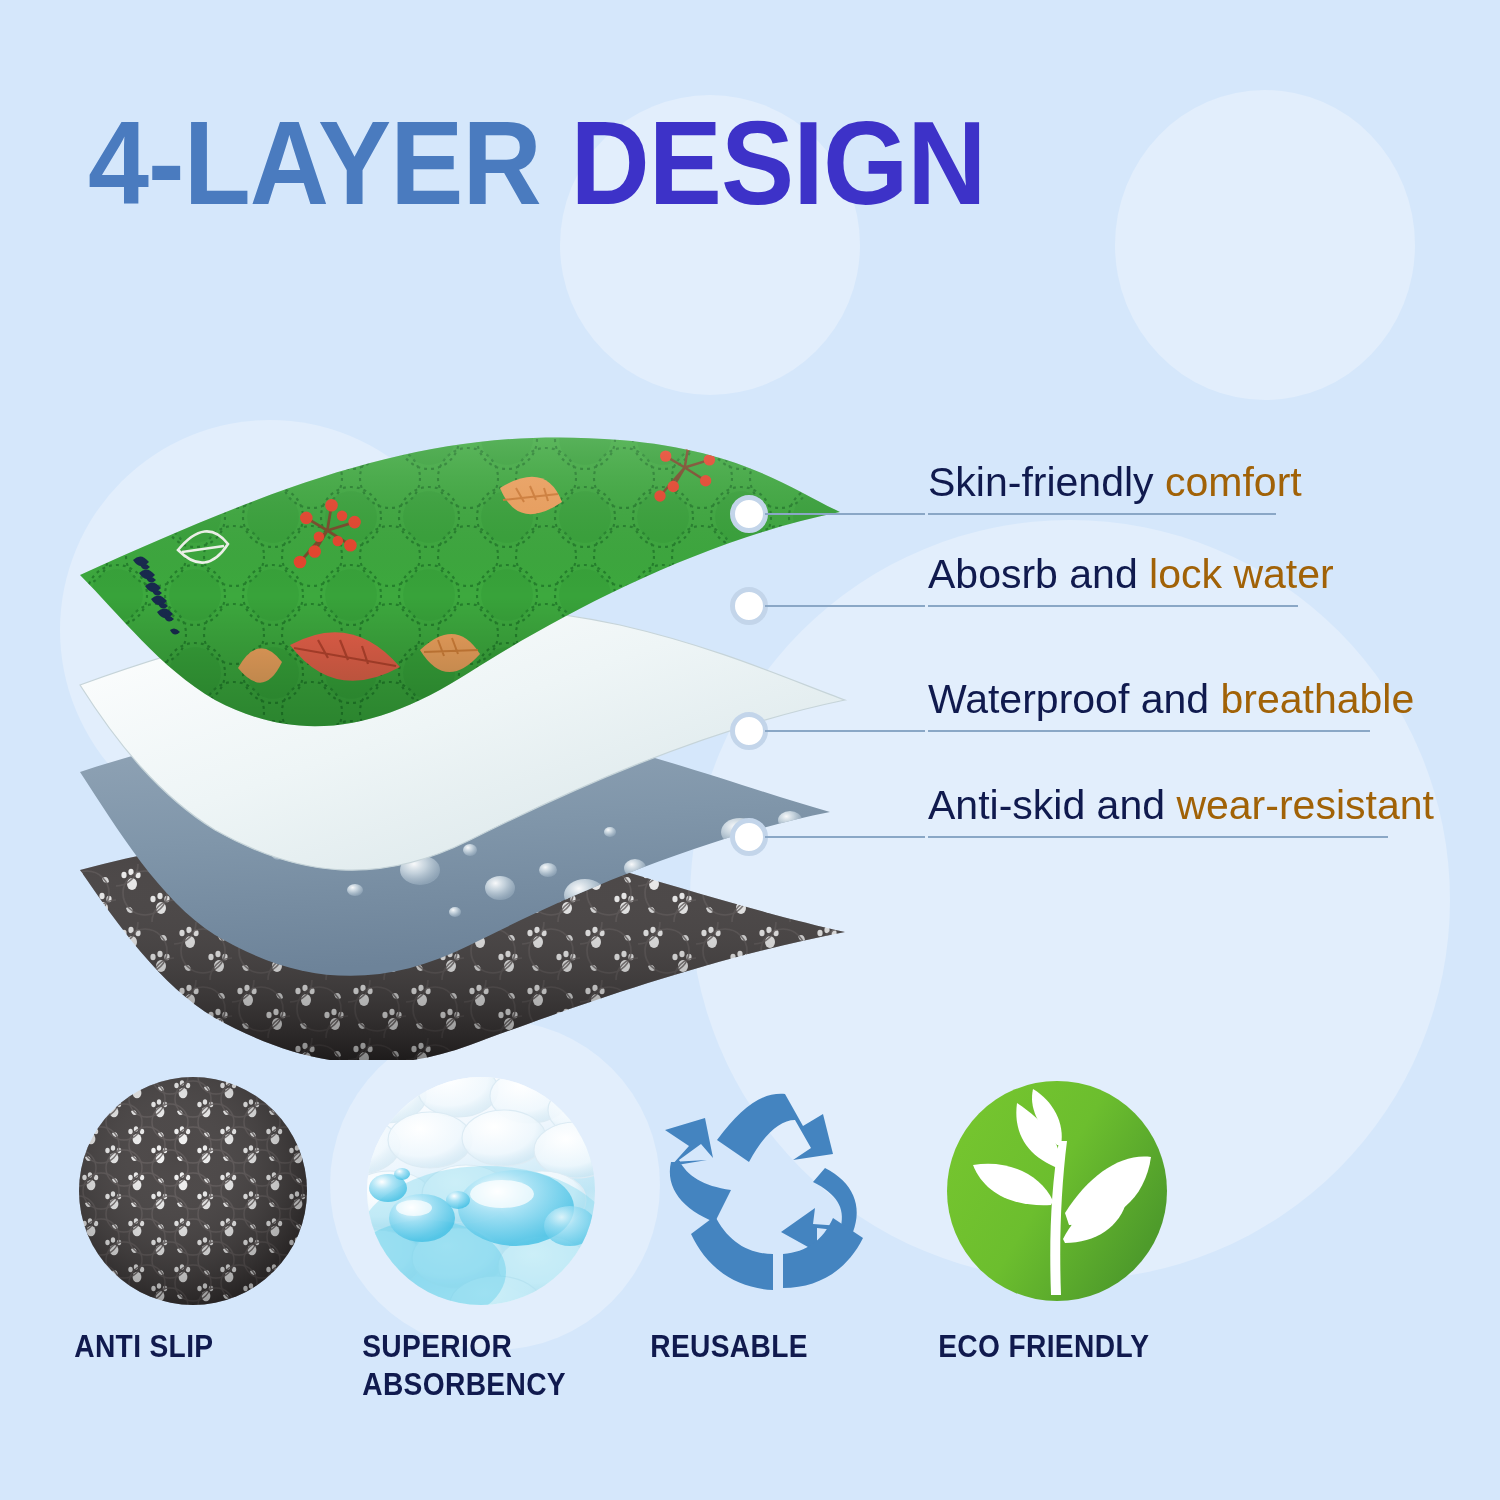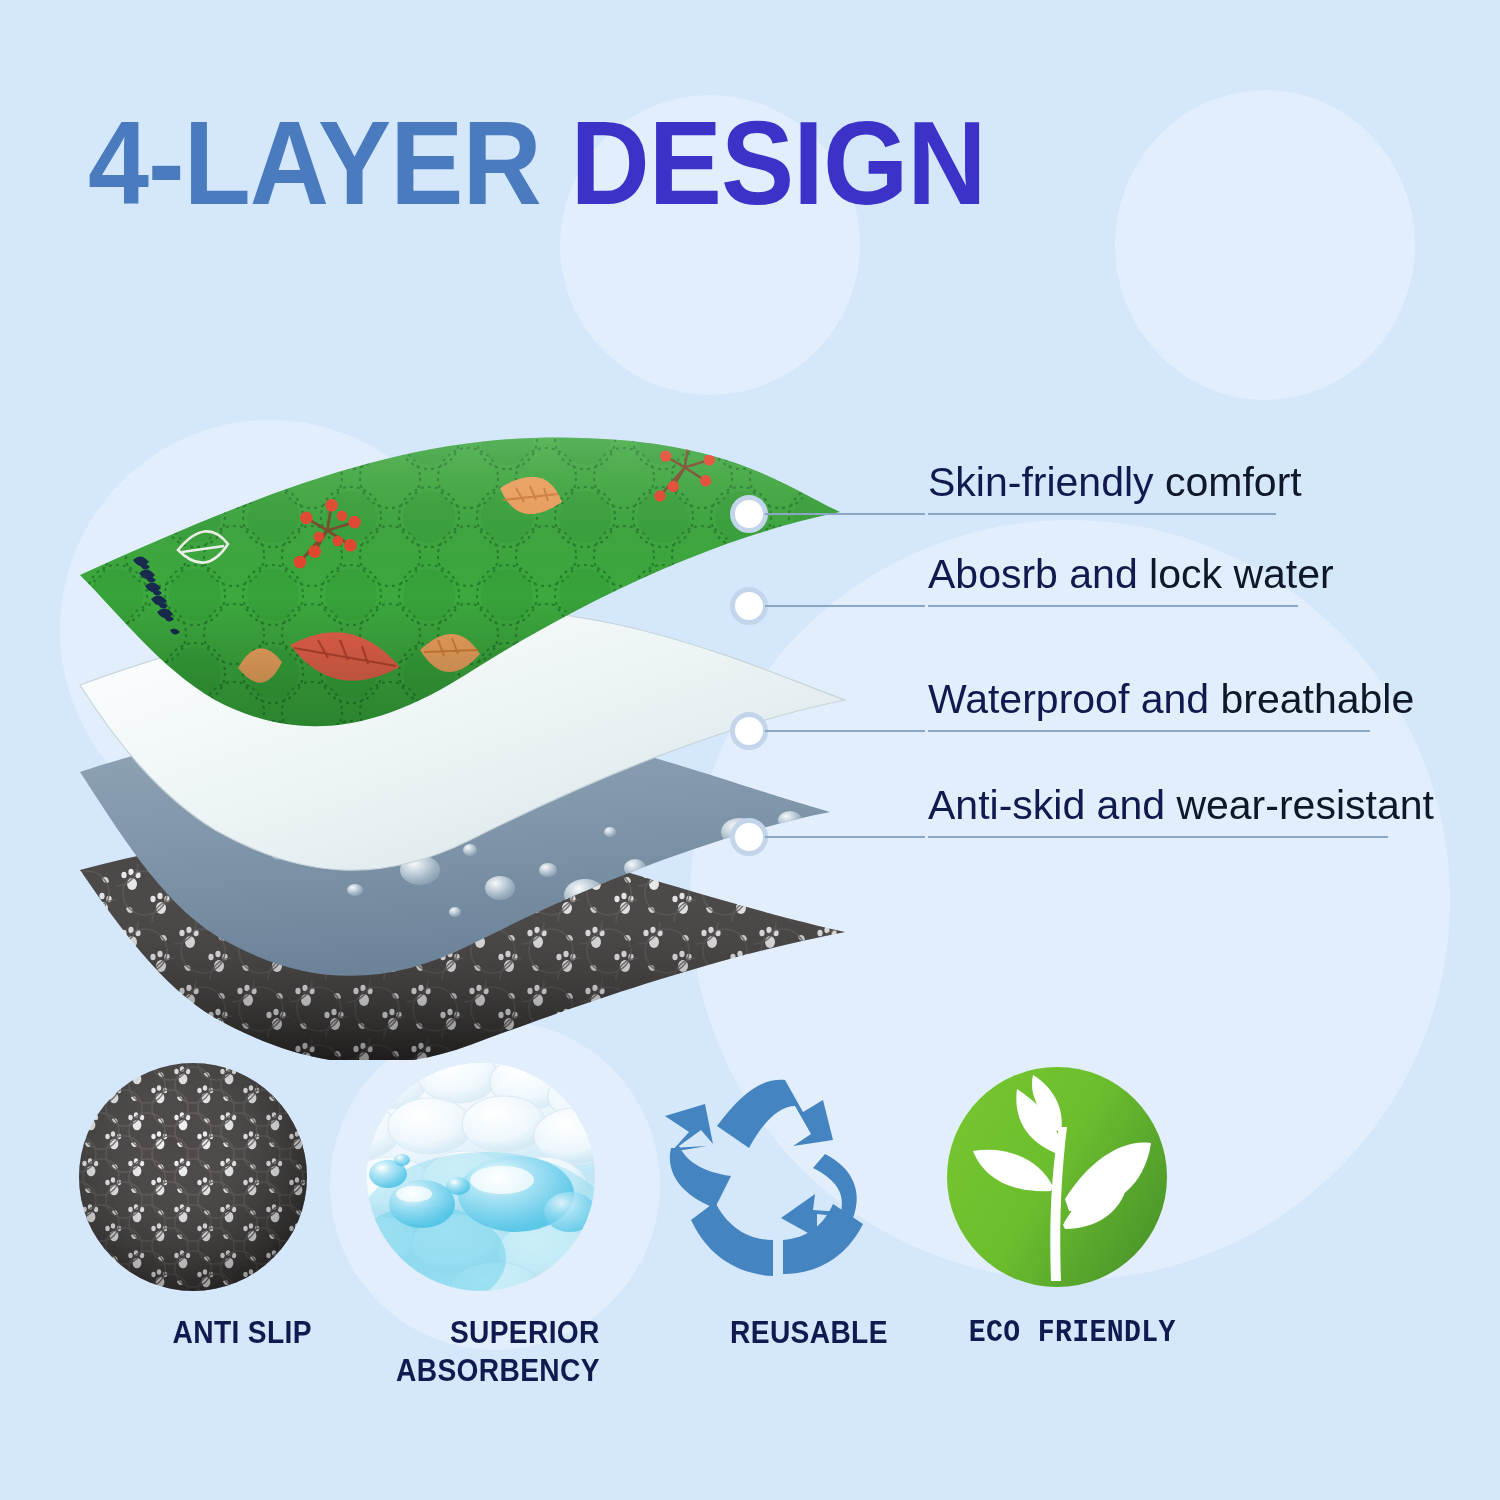--- a/index.html
+++ b/index.html
@@ -38,36 +38,36 @@
   #layers svg{display:block;}
 
   
   .callout{position:absolute;}
   .callout .ctext{
     position:absolute;left:0;bottom:9px;
     white-space:nowrap;
     font-size:41px;
     color:#101a4e;
   }
-  .callout .ctext .accent{color:#0f172a;text-align:center;}
+  .callout .ctext .accent{color:#a16207;text-align:center;}
   .callout .cline{
     position:absolute;left:0;bottom:0;height:2px;background:#8aa7c6;
   }
   .dot{
     position:absolute;width:38px;height:38px;border-radius:50%;
     background:#ffffff;border:5px solid #c3d5ea;
     box-sizing:border-box;
   }
   .leader{position:absolute;height:2px;background:#8aa7c6;}
 
   
   #features{
     position:absolute;left:0;top:1060px;width:1500px;height:400px;
   }
-  .feat{position:absolute;top:2px;width:270px;text-align:right;}
+  .feat{position:absolute;top:16px;width:270px;text-align:left;}
   .feat .ficon{
     height:230px;display:flex;align-items:center;justify-content:center;
   }
   .feat .flabel{
     margin-top:22px;
     font-size:32px;font-weight:bold;line-height:1.18;
     color:#101a4e;letter-spacing:.4px;
     transform:scaleX(.88);
   }
   .circ{width:230px;height:230px;border-radius:50%;overflow:hidden;position:relative;}
@@ -422,21 +422,21 @@
               <ellipse cx="36" cy="98" rx="8" ry="6" fill="url(#bub)"></ellipse>
               <ellipse cx="92" cy="124" rx="12" ry="9" fill="url(#bub)"></ellipse>
               <ellipse cx="204" cy="150" rx="26" ry="20" fill="url(#bub)" opacity=".8"></ellipse>
             </g>
           </svg>
         </div>
       </div>
       <div class="flabel"><span>SUPERIOR</span><br><span>ABSORBENCY</span></div>
     </div>
 
-    <div class="feat" style="left:922px;font-family:Liberation Mono, monospace;">
+    <div class="feat" style="left:922px;">
       <div class="ficon">
         <svg width="224" height="224" viewBox="0 0 224 224" xmlns="http://www.w3.org/2000/svg">
           <defs>
             <linearGradient id="ecoG" x1="0" y1="0" x2="1" y2=".6">
               <stop offset="0%" stop-color="#78c72f"></stop>
               <stop offset="55%" stop-color="#6cbe2e"></stop>
               <stop offset="100%" stop-color="#4e9b2b"></stop>
             </linearGradient>
           </defs>
           <circle cx="112" cy="112" r="110" fill="url(#ecoG)"></circle>

